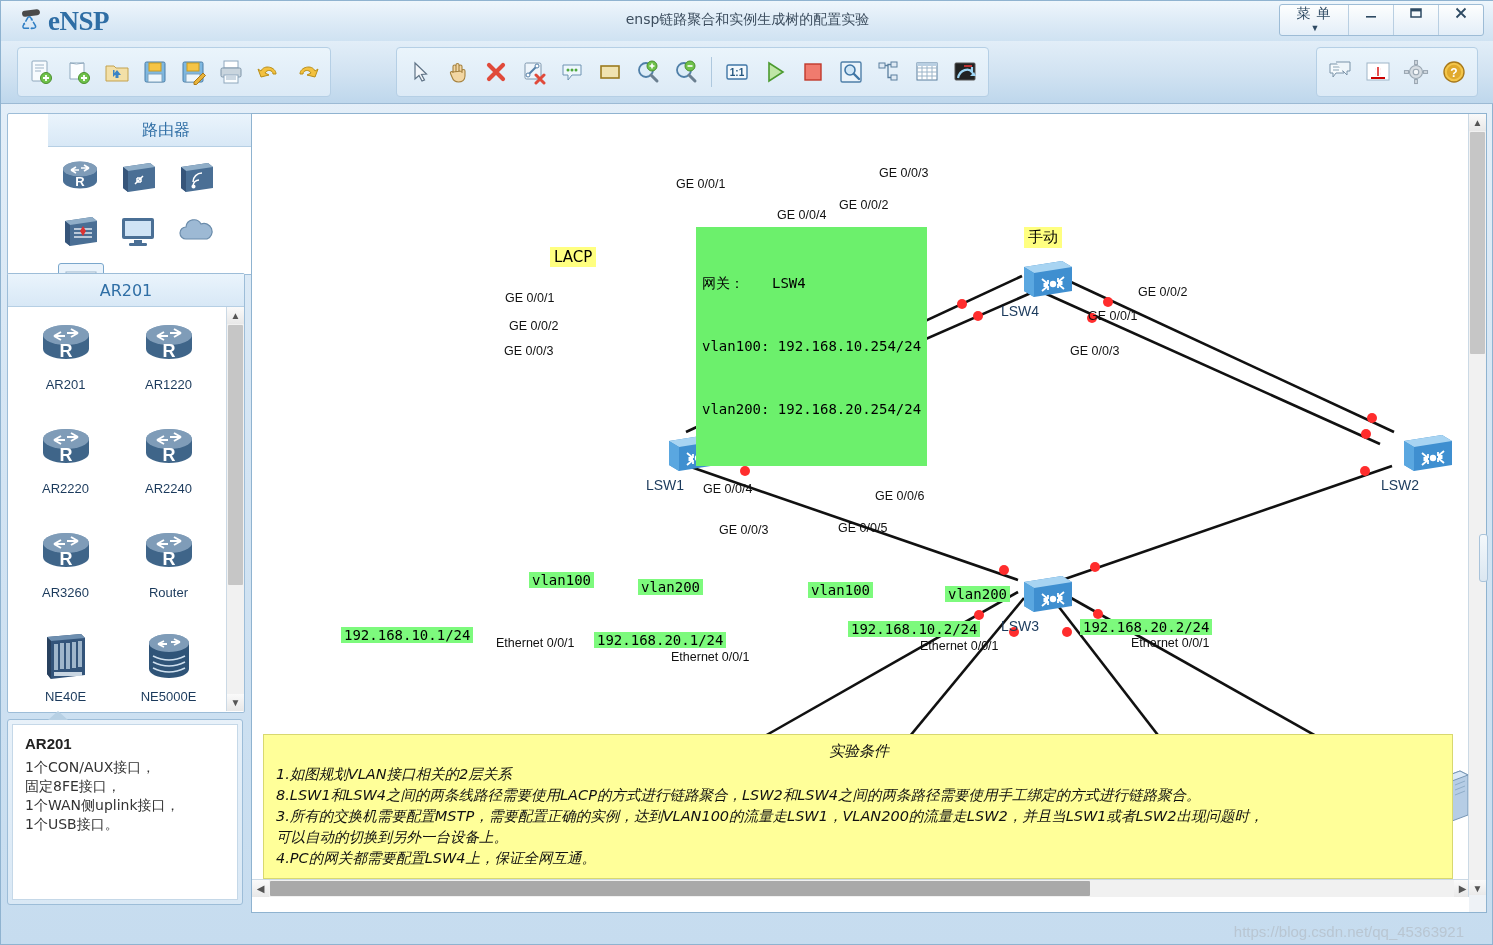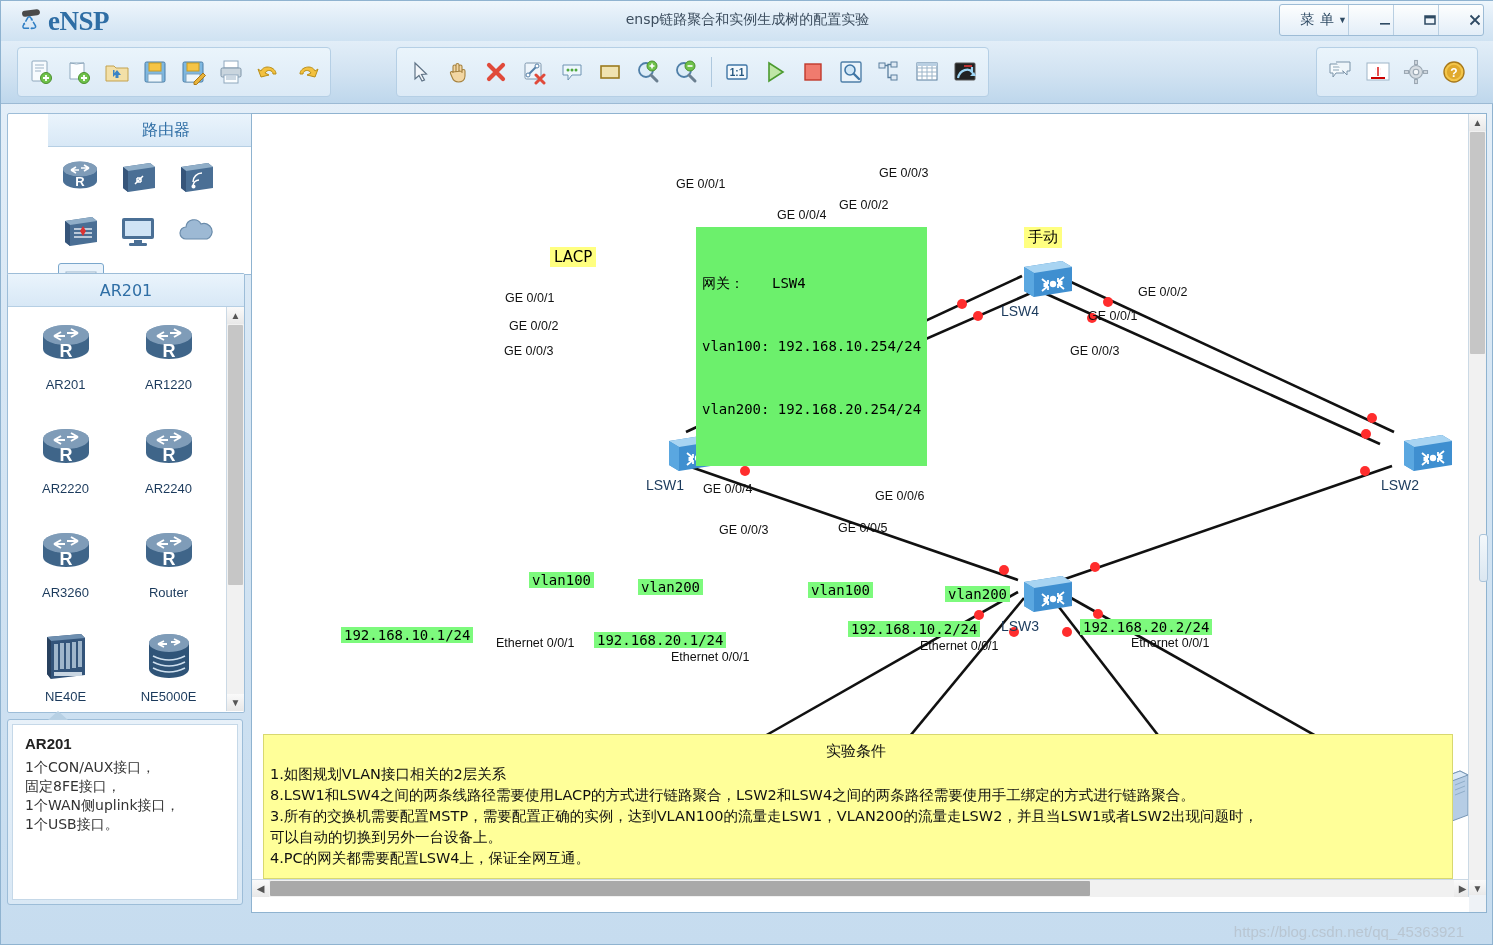--- a/index.html
+++ b/index.html
@@ -39,22 +39,22 @@
     position:absolute; left:0; top:10px; width:1493px; text-align:center;
     font-size:14px; color:#3c4d5e;
     font-family:"DejaVu Sans","Liberation Sans",sans-serif;
   }
   #win-buttons {
     position:absolute; right:10px; top:3px; display:flex; align-items:stretch; height:30px;
     border:1px solid #9dbcd6; border-radius:3px; overflow:hidden;
     background: linear-gradient(180deg,#fdfefe 0%,#e3eef8 100%);
   }
   #win-buttons .wb {
-    width:44px; display:flex; align-items:center; justify-content:flex-end;
-    font-size:14px; color:#2e4a63; border-right:1px solid #b9cfe2; cursor:default;
+    width:44px; display:flex; align-items:center; justify-content:flex-start;
+    font-size:14px; color:#2e4a63; border-right:1px solid #b9cfe2; cursor:default;flex-direction:column;
   }
   #win-buttons .wb:last-child{border-right:none;}
   #win-buttons .menu { width:68px; font-size:14px; letter-spacing:1px;}
 
   
   #toolbar {
     position:absolute; left:0; top:40px; width:1493px; height:62px;
     background: linear-gradient(180deg,#e2eef8 0%, #d2e3f2 50%, #bed7ec 100%);
     border-bottom:1px solid #9cbad4;
   }
@@ -151,21 +151,21 @@
   }
   #gwbox{
     position:absolute; background:#6cf06c; padding:4px 6px;
     font-family:"DejaVu Sans Mono","Liberation Mono",monospace; font-size:14px; color:#000; line-height:21px;
     white-space:pre;
   }
   #condbox{
     position:absolute; background:#ffff99; border:1px solid #d8d870;
     font-family:"DejaVu Sans","Liberation Sans",sans-serif;
     font-size:14.5px; color:#111; line-height:21px;
-    padding:6px 10px 8px 6px; box-sizing:border-box; overflow:hidden;
+    padding:6px 10px 8px 12px; box-sizing:border-box; overflow:hidden;font-style:italic;
   }
   #condbox .ctitle{text-align:center;font-size:15px;margin-bottom:2px;}
   #condbox .cline{white-space:nowrap;}
 
   .hscroll{
     position:absolute; left:0; bottom:0; width:1219px; height:17px;
     background:#f1f1f1; border-top:1px solid #cbd9e5;
   }
   .hscroll .arr{position:absolute;top:0;width:17px;height:17px;display:flex;align-items:center;justify-content:center;font-size:10px;color:#555;background:linear-gradient(180deg,#fafafa,#e8e8e8);}
   .hscroll .arr.l{left:0;} .hscroll .arr.r{right:0;}

